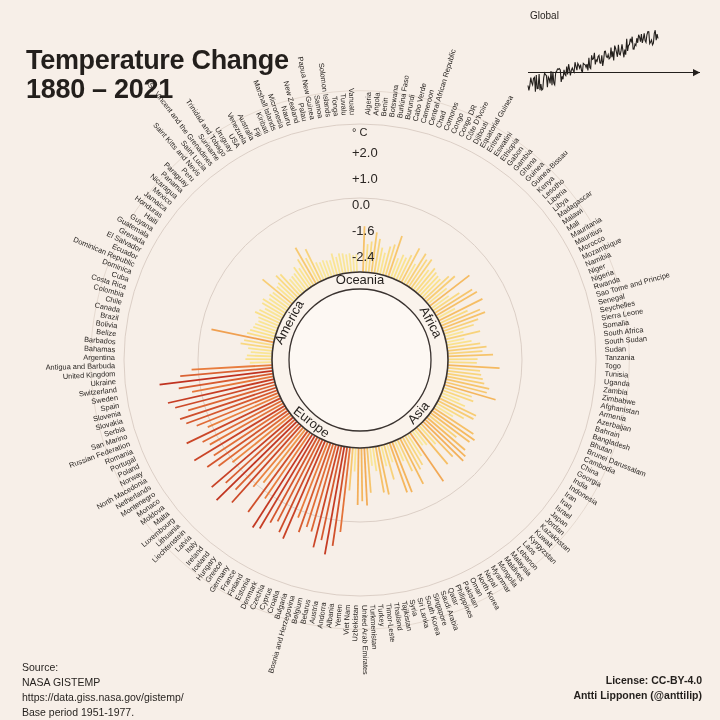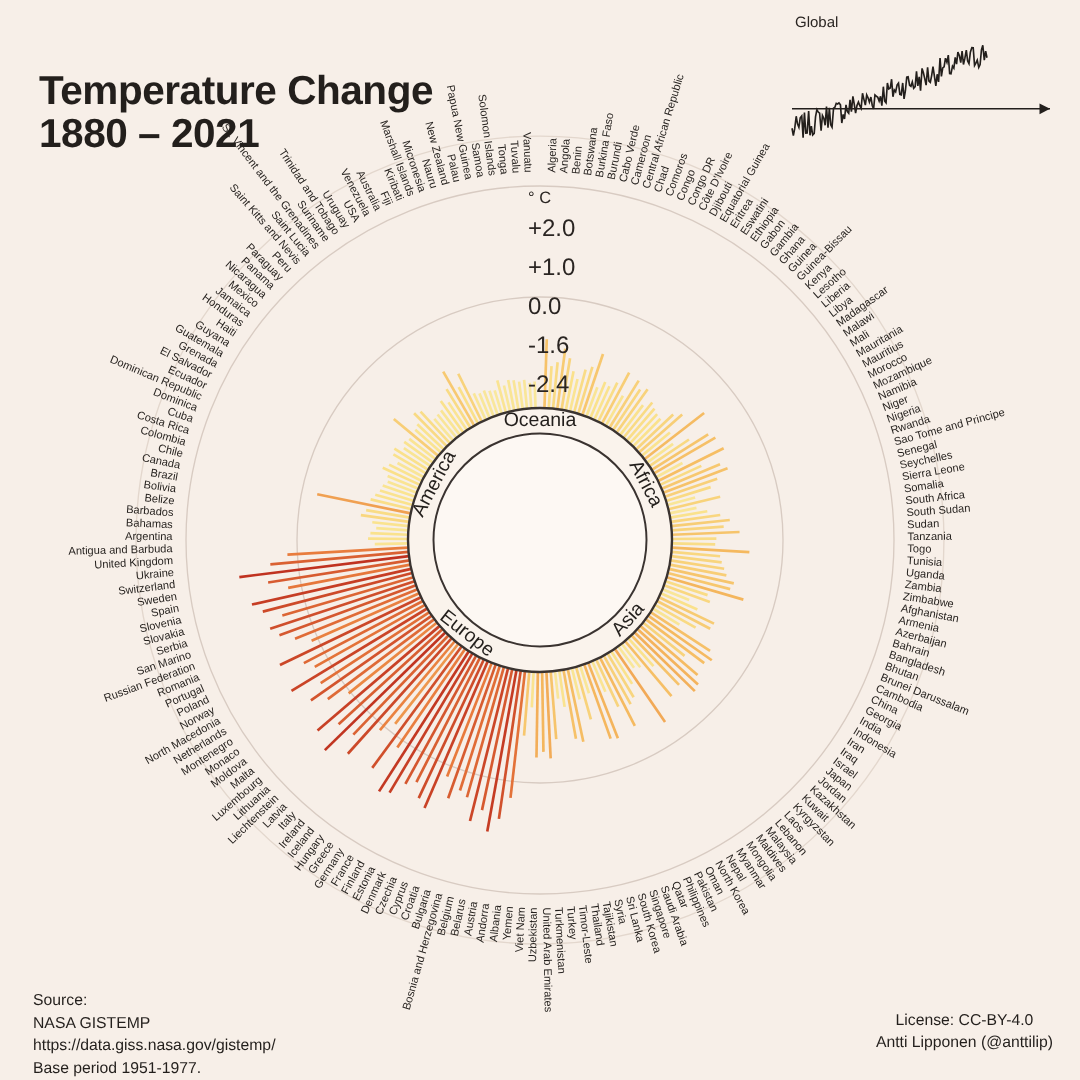--- a/index.html
+++ b/index.html
@@ -24,41 +24,41 @@
     position:absolute;left:30px;top:2px;font-size:10px;color:#2a2522;
   }
   .global-svg{position:absolute;left:0;top:14px;}
 
   
   .chart{position:absolute;left:0;top:0;width:720px;height:720px;}
 
   
   .axis-labels{position:absolute;left:352px;top:124px;width:70px;}
   .axis-labels div{
-    font-size:16px;color:#2a2522;text-align:left;
+    font-size:13px;color:#2a2522;text-align:left;
     height:26px;line-height:26px;
   }
   .axis-unit{font-size:11px !important;height:16px !important;line-height:16px !important;}
 
   
   .center-year{
     position:absolute;left:286px;top:318px;width:148px;text-align:center;
     pointer-events:none;
   }
   .center-year .yw{font-size:23px;color:#231f1c;line-height:1.05;}
   .center-year .yv{font-size:41px;color:#231f1c;line-height:1.05;}
 
   
   .source{
     position:absolute;left:22px;top:660px;font-size:10.5px;line-height:1.42;
     color:#231f1c;white-space:pre-line;
   }
   .credit{
     position:absolute;right:18px;top:673px;font-size:10.5px;line-height:1.42;
-    color:#231f1c;text-align:center;white-space:pre-line;
+    color:#231f1c;text-align:right;white-space:pre-line;font-weight:bold;
   }
 
   
   .clabel{font-size:7.4px;fill:#231f1c;font-family:"Liberation Sans",sans-serif;}
   .contlabel{font-size:13px;fill:#231f1c;font-family:"Liberation Sans",sans-serif;}
 </style>
 </head>
 <body>
 
 <div id="stage">

